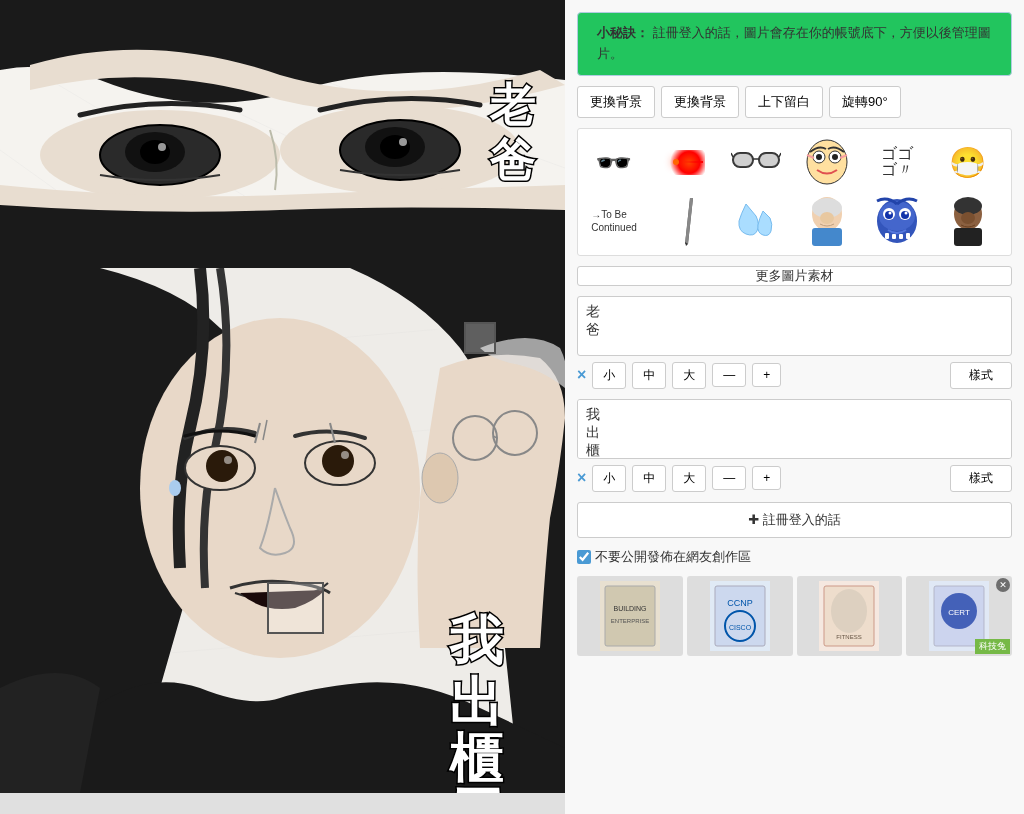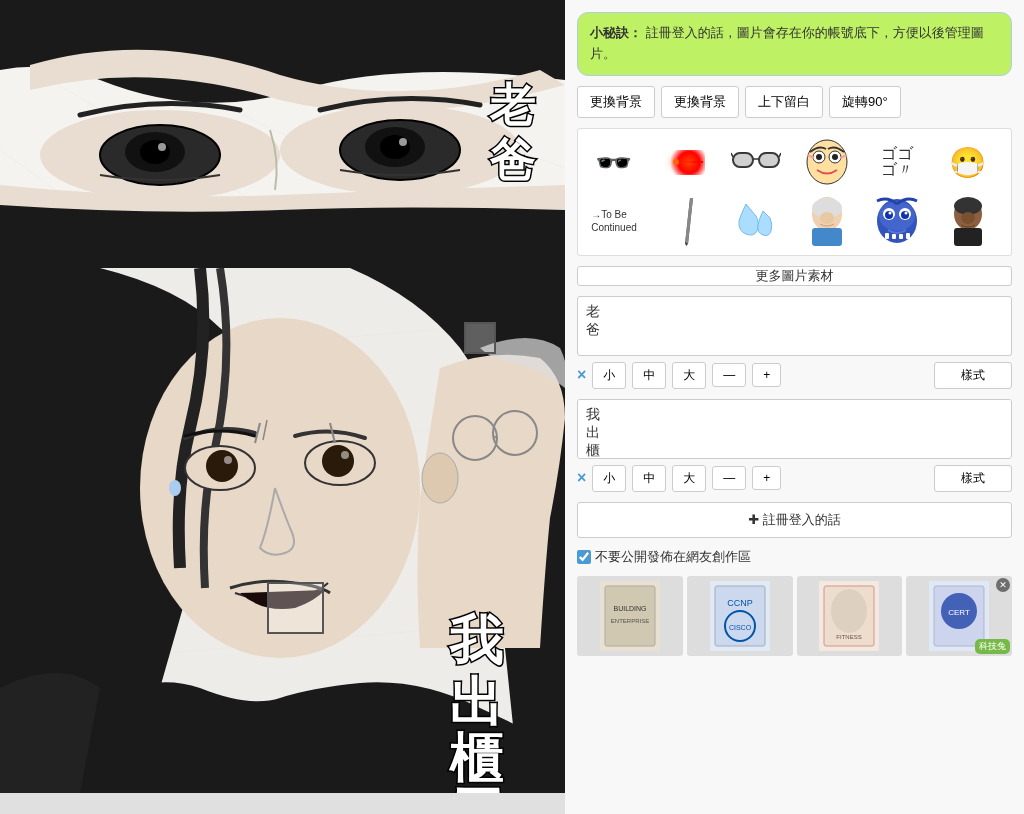--- a/index.html
+++ b/index.html
@@ -26,24 +26,24 @@
       padding: 12px;
       background: #f8f8f8;
       overflow-y: auto;
       display: flex;
       flex-direction: column;
       gap: 10px;
     }
 
     
     .tip-box {
-      background: #bef264;
+      background: #22c55e;
       border: 1px solid #b0cce0;
-      border-radius: 11px;
-      padding: 10px 12px;
+      border-radius: 4px;
+      padding: 10px 19px;
       font-size: 13px;
       color: #333;
       line-height: 1.6;
     }
     .tip-box strong {
       font-weight: bold;
     }
 
     
     .toolbar-row {
@@ -136,21 +136,21 @@
     .size-btn {
       padding: 4px 10px;
       border: 1px solid #ccc;
       background: #fff;
       border-radius: 3px;
       font-size: 12px;
       cursor: pointer;
       font-family: "Microsoft JhengHei", Arial, sans-serif;
     }
     .style-btn {
-      padding: 4px 26px;
+      padding: 4px 18px;
       border: 1px solid #ccc;
       background: #fff;
       border-radius: 3px;
       font-size: 12px;
       cursor: pointer;
       font-family: "Microsoft JhengHei", Arial, sans-serif;
       margin-left: auto;
     }
 
     
@@ -217,21 +217,21 @@
       cursor: pointer;
     }
     .ad-badge {
       position: absolute;
       bottom: 2px;
       right: 2px;
       background: #76b947;
       color: #fff;
       font-size: 9px;
       padding: 1px 4px;
-      border-radius: 5px;
+      border-radius: 0;
     }
 
     
     .manga-art-top {
       width: 100%;
       height: 268px;
       position: relative;
       overflow: hidden;
       background: #f0eeea;
     }

